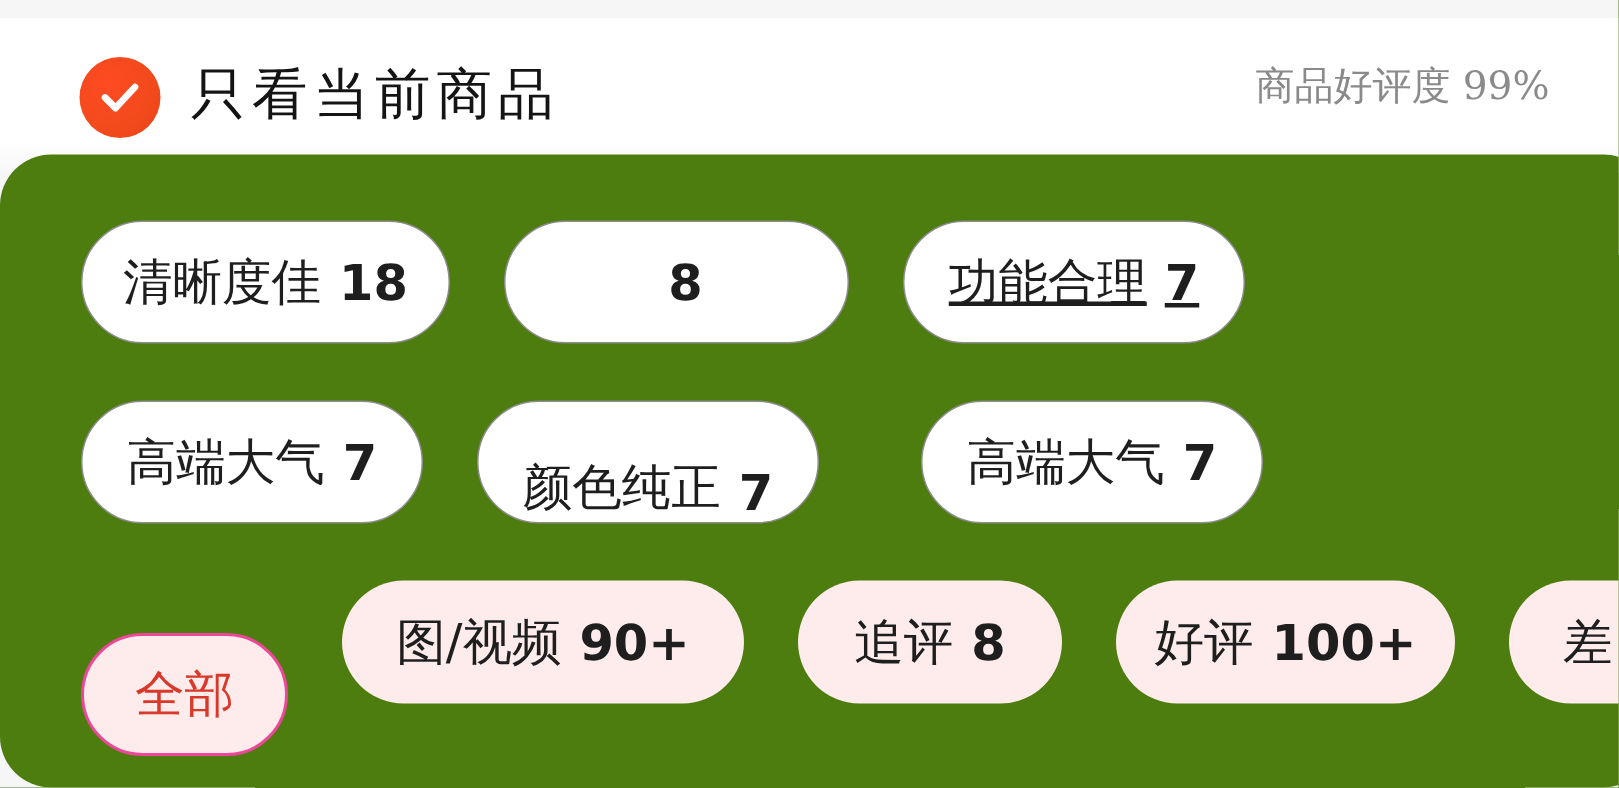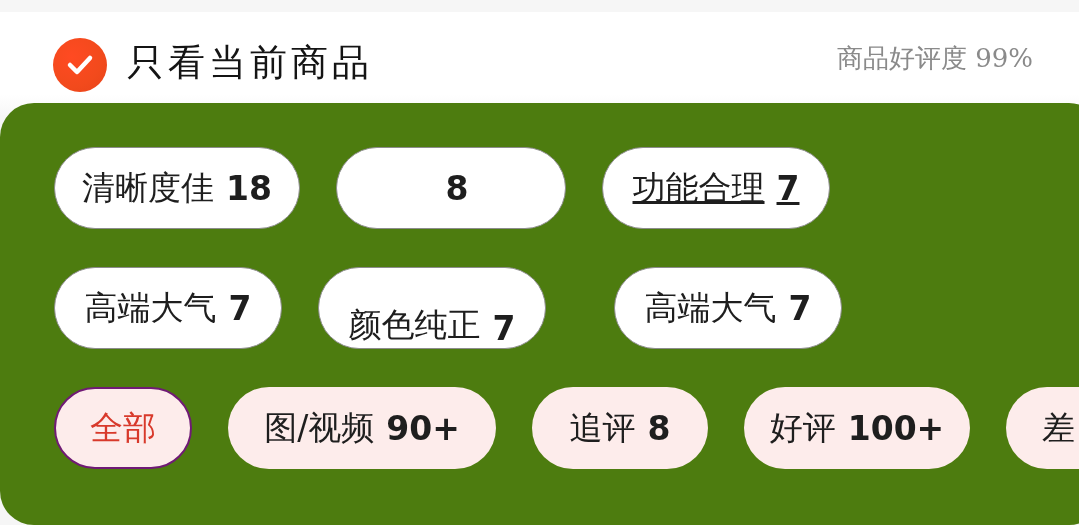--- a/index.html
+++ b/index.html
@@ -42,21 +42,21 @@
     position: absolute; height: 82px; box-sizing: border-box;
     border-radius: 41px; display: flex; align-items: center; justify-content: center;
     font-size: 33px; color: #1e1e1e; white-space: nowrap; cursor: pointer;
   }
   .tag {
     border: 1.5px solid #8c8c8c; background: #ffffff;
   }
   .tag .count, .filter .count { font-weight: bold; margin-left: 12px; }
   .filter { background: #fdeceb; border: none; }
   .filter.active {
-    border: 2px solid #701a75; color: #d8392b; background: #fdeceb;
+    border: 2px solid #ec4899; color: #d8392b; background: #fdeceb; margin-top: 35px;
   }
   .filter.clipped { justify-content: flex-start; padding-left: 36px; }
 </style>
 </head>
 <body>
 
 <div class="header">
   <div class="check-toggle">
     <svg viewBox="0 0 32 32">
       <path d="M6 16 L13 23 L26 9" fill="none" stroke="#ffffff" stroke-width="4.5" stroke-linecap="round" stroke-linejoin="round"></path>

